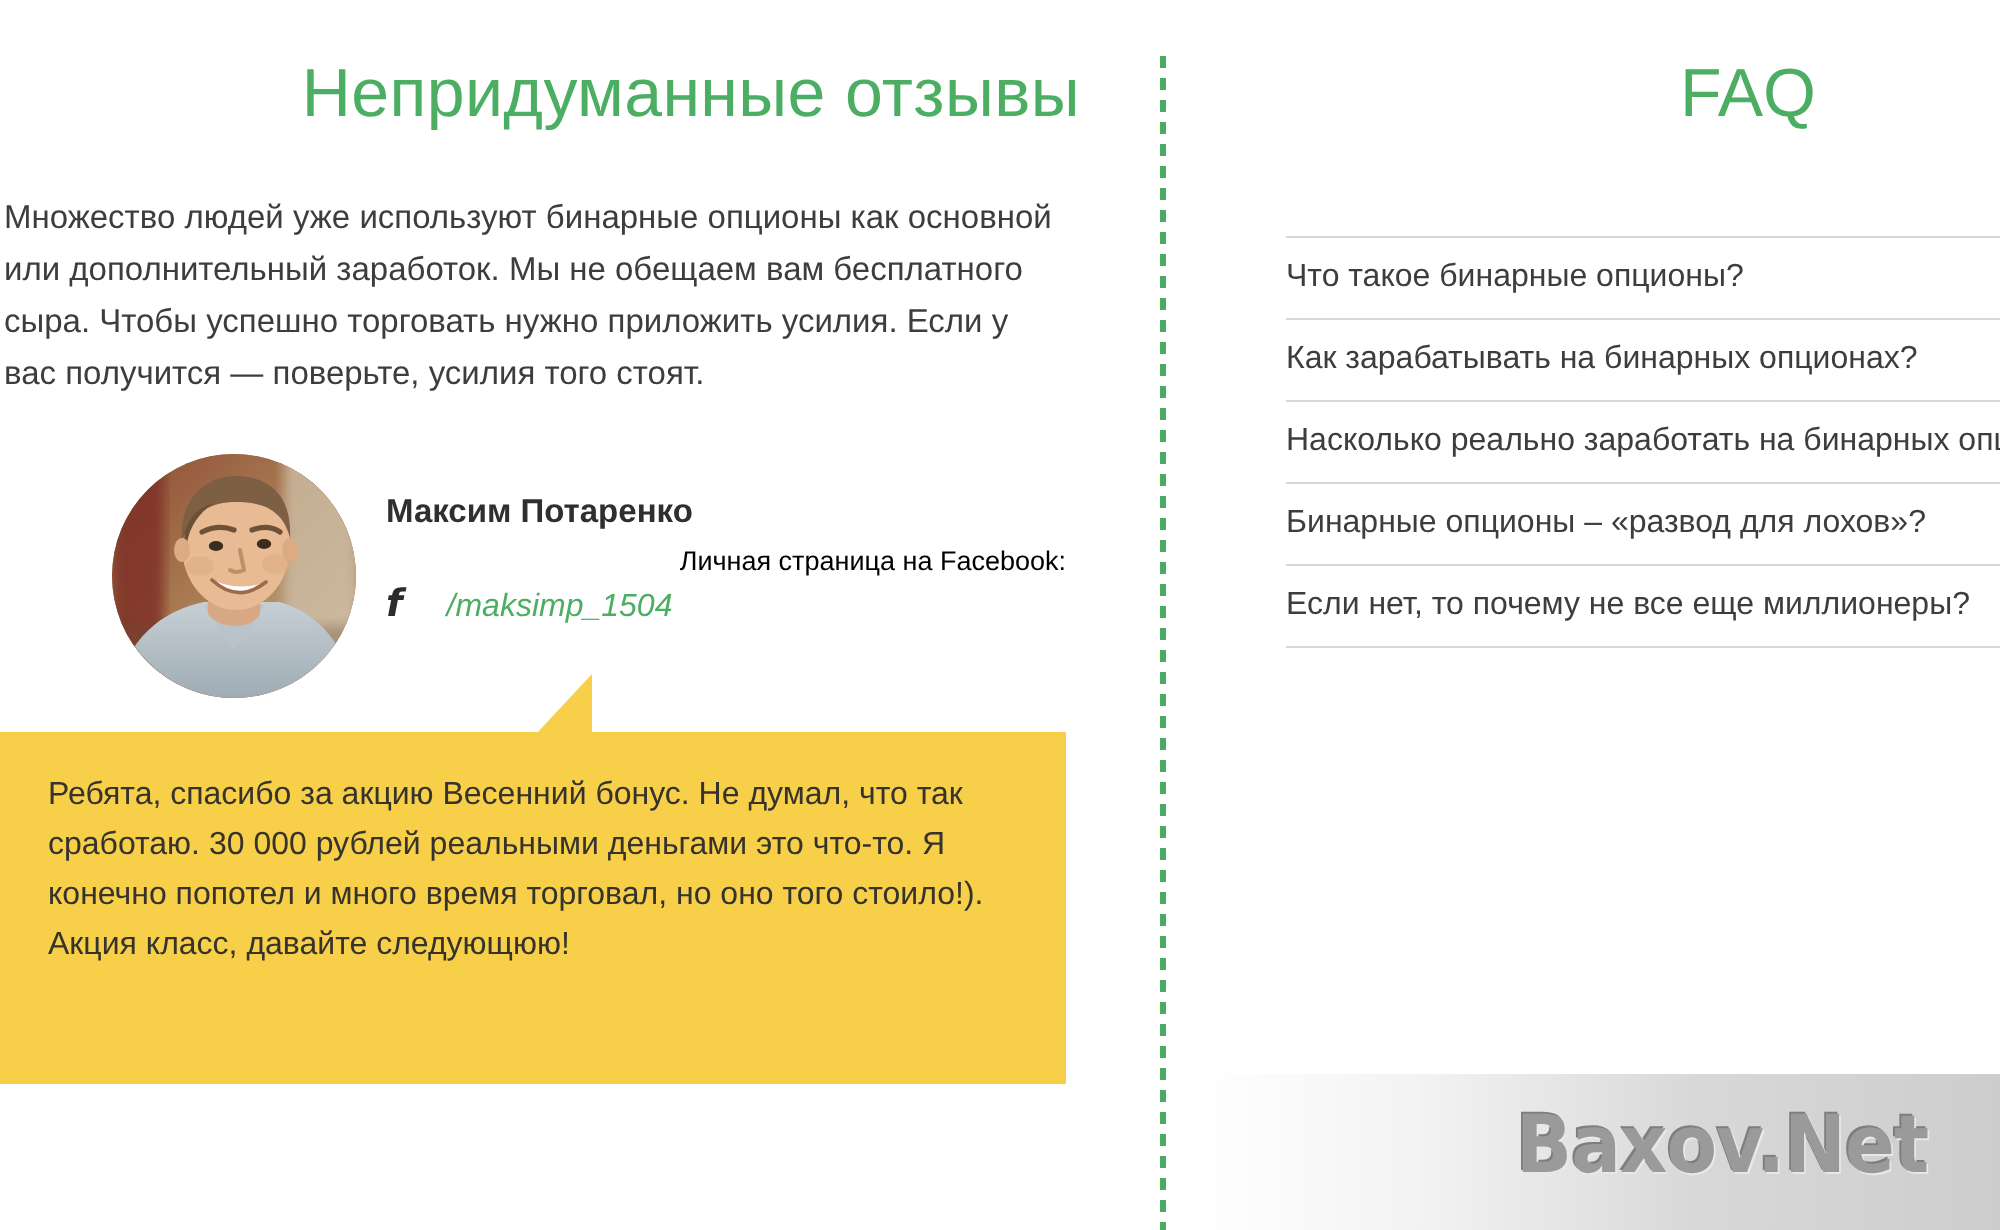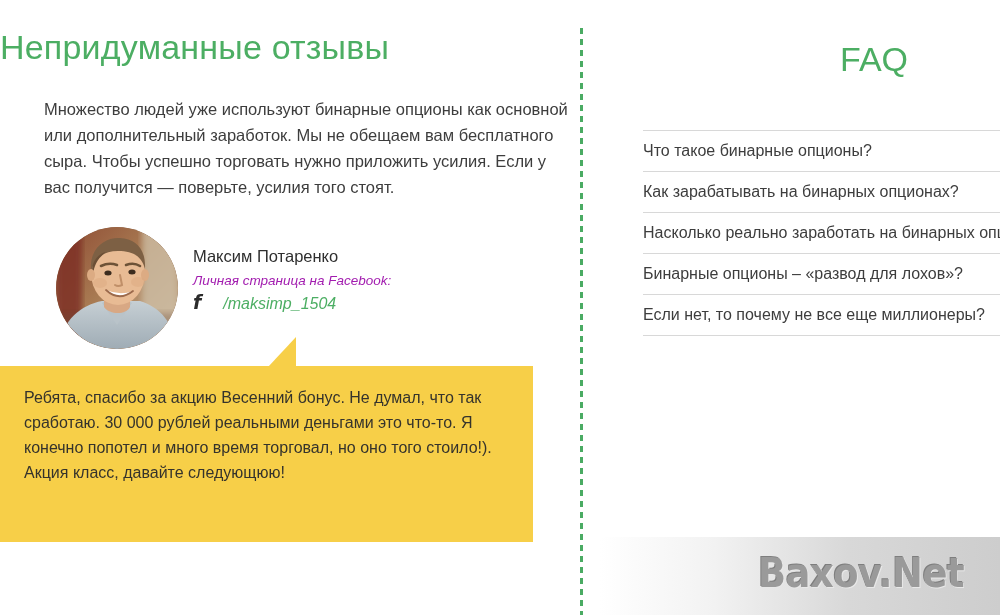--- a/index.html
+++ b/index.html
@@ -38,37 +38,36 @@
     left: 0;
     top: 0;
     width: 560px;
     height: 615px;
   }
   .title-left {
     position: absolute;
     left: 0;
     top: 28px;
     width: 540px;
-    text-align: left;
+    text-align: right;
     color: #4cae63;
     font-size: 34px;
     font-weight: 400;
     letter-spacing: 0.2px;
     line-height: 1.15;
     white-space: nowrap;
   }
   .intro {
     position: absolute;
     left: 2px;
     top: 96px;
     width: 530px;
     font-size: 16.5px;
     line-height: 26px;
     color: #3d3d3d;
-    margin-left: 42px;
   }
 
   
   .person {
     position: absolute;
     left: 0;
     top: 222px;
     width: 540px;
     height: 130px;
   }
@@ -85,36 +84,36 @@
   .avatar svg { display: block; }
 
   .person-info {
     position: absolute;
     left: 193px;
     top: 22px;
     width: 340px;
   }
   .person-name {
     font-size: 16.5px;
-    font-weight: normal;
+    font-weight: bold;
     color: #2f2f2f;
     line-height: 24px;
     margin-bottom: 3px;
   }
   .person-meta {
     font-size: 16.5px;
     color: #3d3d3d;
     line-height: 24px;
     margin-bottom: 3px;
   }
   .person-fblabel {
     font-size: 13.5px;
-    font-style: italic;
-    color: #a21caf;
+    color: #000000;
     line-height: 19px;
+    text-align: right;
   }
   .fb-row {
     display: flex;
     align-items: baseline;
     line-height: 22px;
     margin-top: 1px;
   }
   .fb-icon {
     font-family: "DejaVu Sans", sans-serif;
     font-weight: bold;
@@ -162,21 +161,21 @@
     width: 478px;
     font-size: 16px;
     line-height: 25px;
     color: #35332c;
   }
 
   
   .col-right {
     position: absolute;
     left: 600px;
-    top: 12px;
+    top: 0;
     width: 400px;
     height: 479px;
     overflow: hidden;
   }
   .title-right {
     position: absolute;
     left: 0;
     top: 28px;
     width: 548px;
     text-align: center;

